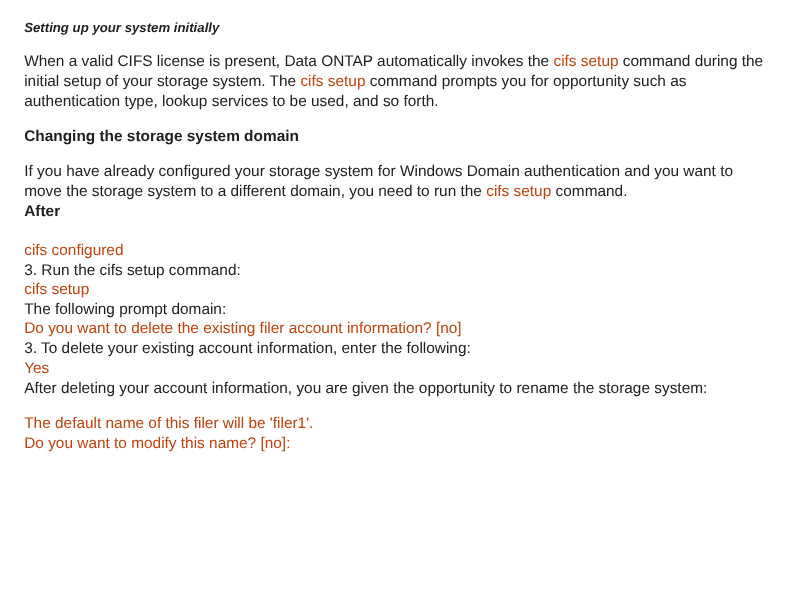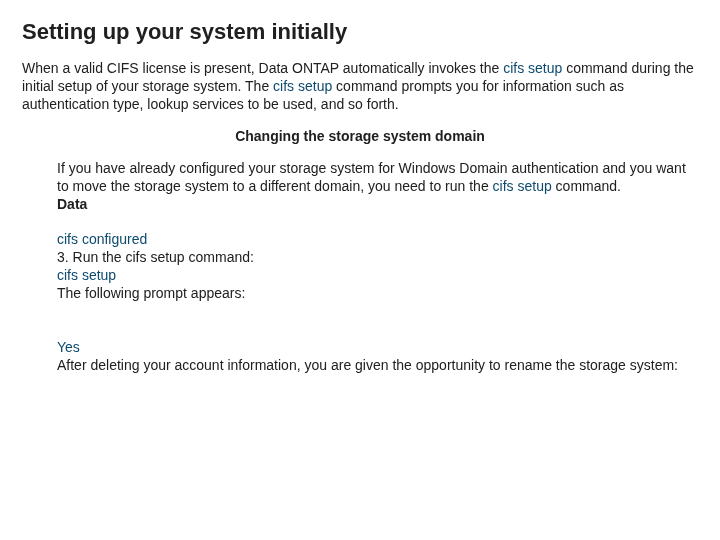--- a/index.html
+++ b/index.html
@@ -11,60 +11,63 @@
     font-family: "Trebuchet MS", "Lucida Sans Unicode", "Lucida Sans", Verdana, sans-serif;
     color: #202020;
     font-size: 14px;
     line-height: 1.28;
   }
   .page {
     padding: 18px 22px 0 22px;
   }
   .h1 {
     font-weight: bold;
-    font-size: 22px;
+    font-size: 12px;
     margin-bottom: 14px;
+    font-style: italic;
   }
   .para {
     margin-bottom: 14px;
   }
   .h2 {
     font-weight: bold;
     font-size: 14px;
     margin-bottom: 14px;
-    text-align: center;
   }
   .block {
     margin-bottom: 14px;
-    margin-left: 35px;
   }
-  .red { color: #0c4a6e; }
+  .red { color: #c2410c; }
   .lbl { font-weight: bold; }
 </style>
 </head>
 <body>
 
 <div class="page">
 
   <div class="h1">Setting up your system initially</div>
 
   <div class="para">
-    <span>When a valid CIFS license is present, Data ONTAP automatically invokes the </span><span class="red">cifs setup</span><span> command during the initial setup of your storage system. The </span><span class="red">cifs setup</span><span> command prompts you for information such as authentication type, lookup services to be used, and so forth.</span>
+    <span>When a valid CIFS license is present, Data ONTAP automatically invokes the </span><span class="red">cifs setup</span><span> command during the initial setup of your storage system. The </span><span class="red">cifs setup</span><span> command prompts you for opportunity such as authentication type, lookup services to be used, and so forth.</span>
   </div>
 
   <div class="h2">Changing the storage system domain</div>
 
   <div class="block">
     <span>If you have already configured your storage system for Windows Domain authentication and you want to move the storage system to a different domain, you need to run the </span><span class="red">cifs setup</span><span> command.</span><br>
-    <span class="lbl">Data</span><br>
+    <span class="lbl">After</span><br>
     <br>
     <span class="red">cifs configured</span><br>
     <span>3. Run the cifs setup command:</span><br>
     <span class="red">cifs setup</span><br>
-    <span>The following prompt appears:</span><br>
-    <br>
-    <br>
+    <span>The following prompt domain:</span><br>
+    <span class="red">Do you want to delete the existing filer account information? [no]</span><br>
+    <span>3. To delete your existing account information, enter the following:</span><br>
     <span class="red">Yes</span><br>
     <span>After deleting your account information, you are given the opportunity to rename the storage system:</span>
   </div>
 
+  <div class="block red">
+    <span>The default name of this filer will be 'filer1'.</span><br>
+    <span>Do you want to modify this name? [no]:</span>
+  </div>
 
 </div>
 
 </body></html>

